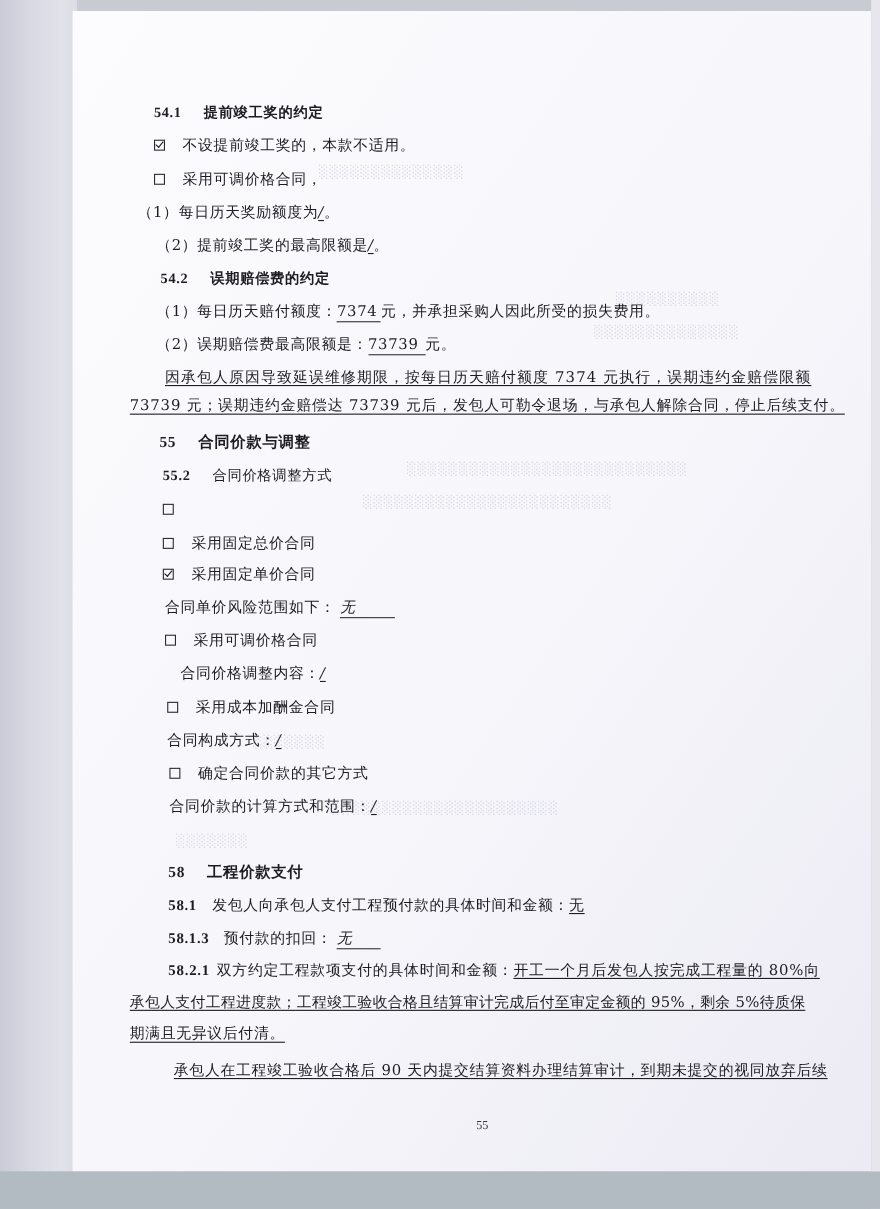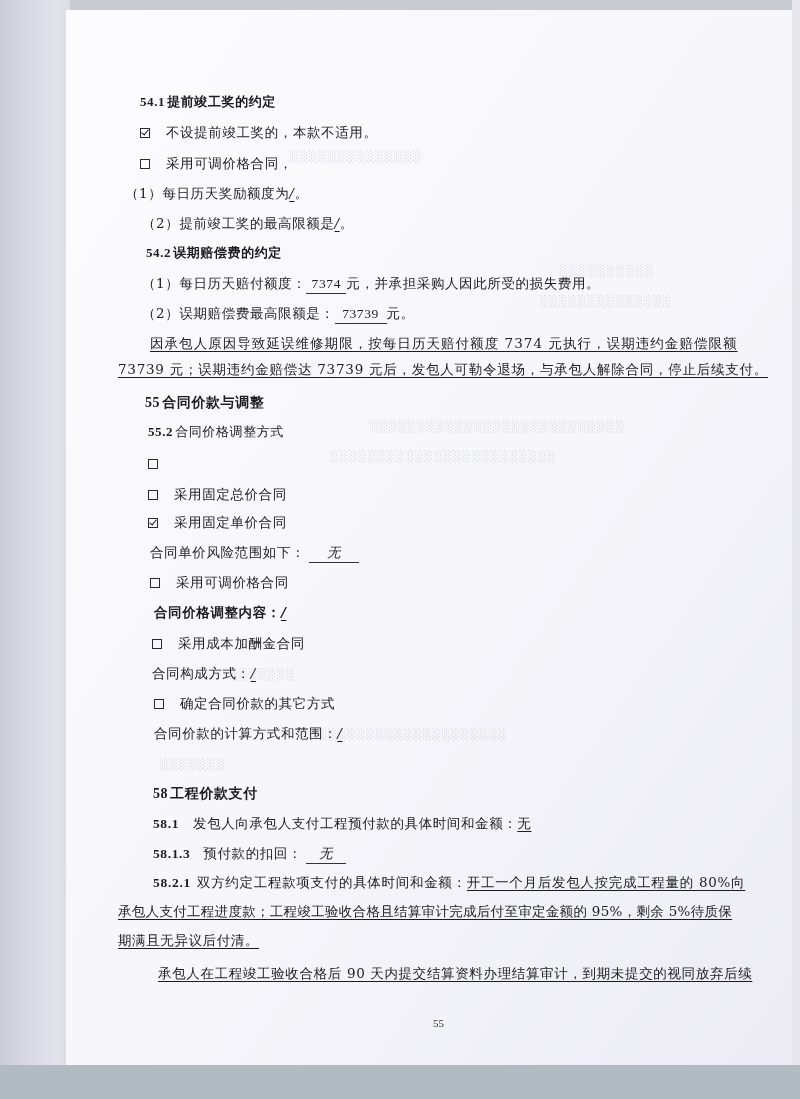--- a/index.html
+++ b/index.html
@@ -28,32 +28,32 @@
   }
   .scan-bottom {
     position: absolute; left: 0; top: 1065px; width: 800px; height: 34px;
     background: #b3bbc2;
   }
   .line {
     position: absolute; font-size: 13.5px; line-height: 18px; white-space: nowrap;
     letter-spacing: 0.6px;
   }
   .num { font-family: "Liberation Serif", serif; font-weight: bold; margin-right: 14px; }
-  .hnum { font-family: "Liberation Serif", serif; font-weight: bold; margin-right: 2px; text-align: right; }
+  .hnum { font-family: "Liberation Serif", serif; font-weight: bold; margin-right: 20px; text-align: right; }
   .heading { font-weight: bold; font-family: "DejaVu Sans", sans-serif; font-size: 13px; }
   .cb {
     display: inline-block; width: 10px; height: 10px; border: 1.2px solid #2a2a30;
     margin-right: 16px; vertical-align: -1px; position: relative; box-sizing: border-box;
   }
   .cb.checked::after {
     content: ""; position: absolute; left: 2px; top: -1px; width: 3px; height: 6px;
     border: solid #1a1a20; border-width: 0 1.6px 1.6px 0; transform: rotate(40deg);
   }
   .ul { text-decoration: underline; text-underline-offset: 3px; text-decoration-thickness: 1px; }
-  .fill { display: inline-block; border-bottom: 1px solid #333; text-align: center; font-style: italic; font-family: Liberation Serif, serif; }
+  .fill { display: inline-block; border-bottom: 1px solid #333; font-style: italic; }
   .slash { font-style: italic; text-decoration: underline; text-underline-offset: 3px; }
   .ghost { position: absolute; font-size: 11px; color: #d6d6e4; white-space: nowrap; letter-spacing: 1px; }
   .pageno { position: absolute; left: 433px; top: 1017px; font-size: 11px; font-family: "Liberation Serif", serif; color: #333; }
 </style>
 </head>
 <body>
 
 <div class="scan-top"></div>
 <div class="scan-left"></div>
 <div class="scan-right"></div>
@@ -112,21 +112,21 @@
 </div>
 <div class="line" style="left:148px;top:513px;">
   <span class="cb checked"></span><span>采用固定单价合同</span>
 </div>
 <div class="line" style="left:150px;top:543px;">
   <span>合同单价风险范围如下：</span><span class="fill" style="width:50px;margin-left:4px;">无</span>
 </div>
 <div class="line" style="left:150px;top:573px;">
   <span class="cb"></span><span>采用可调价格合同</span>
 </div>
-<div class="line" style="left:154px;top:603px;font-weight:bold;">
+<div class="line" style="left:164px;top:603px;">
   <span>合同价格调整内容：</span><span class="slash">/</span>
 </div>
 <div class="line" style="left:152px;top:634px;">
   <span class="cb"></span><span>采用成本加酬金合同</span>
 </div>
 <div class="line" style="left:152px;top:664px;">
   <span>合同构成方式：</span><span class="slash">/</span>
 </div>
 <div class="line" style="left:154px;top:694px;">
   <span class="cb"></span><span>确定合同价款的其它方式</span>

